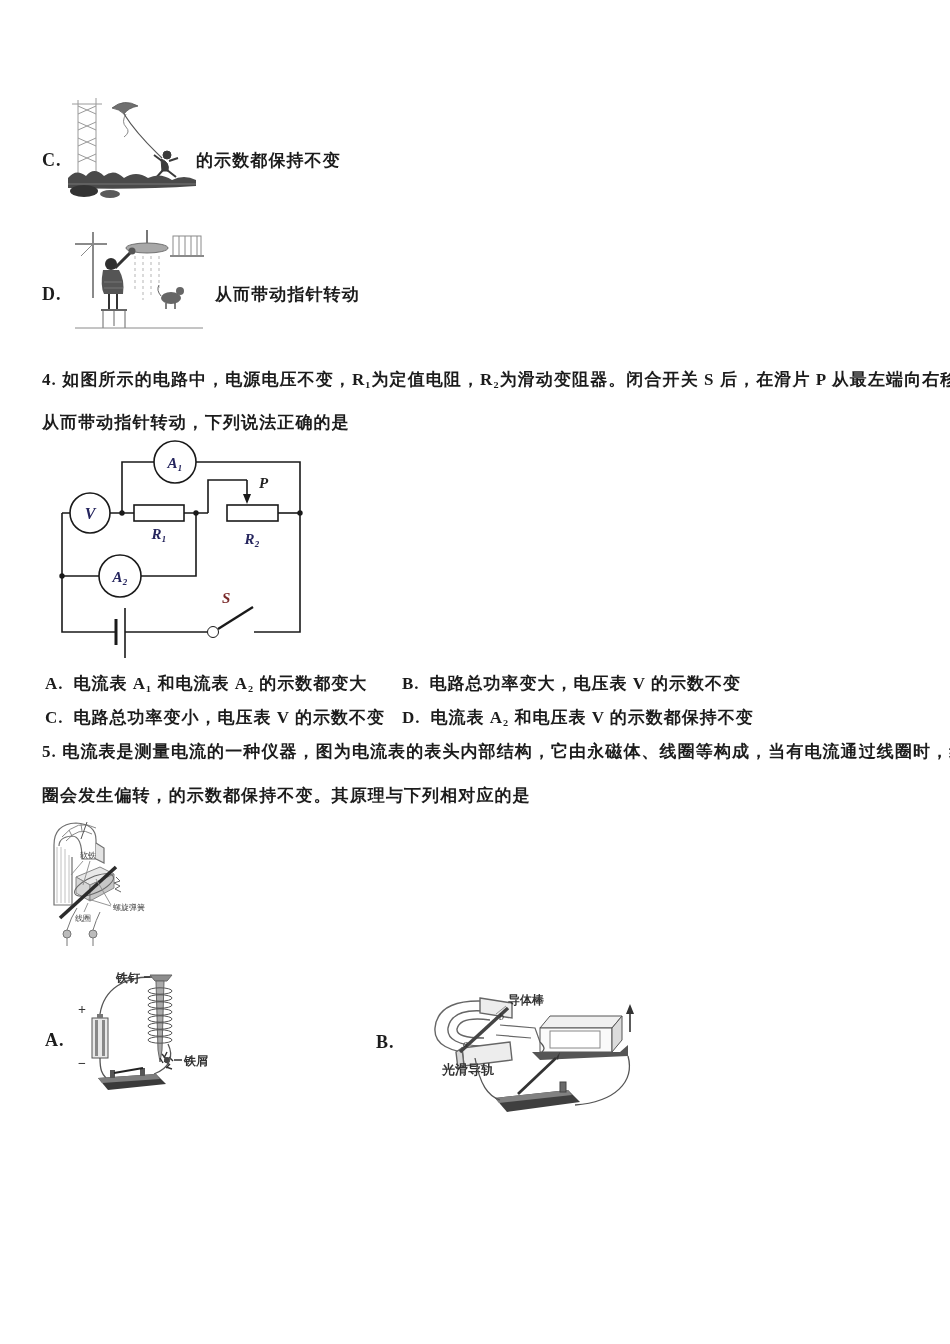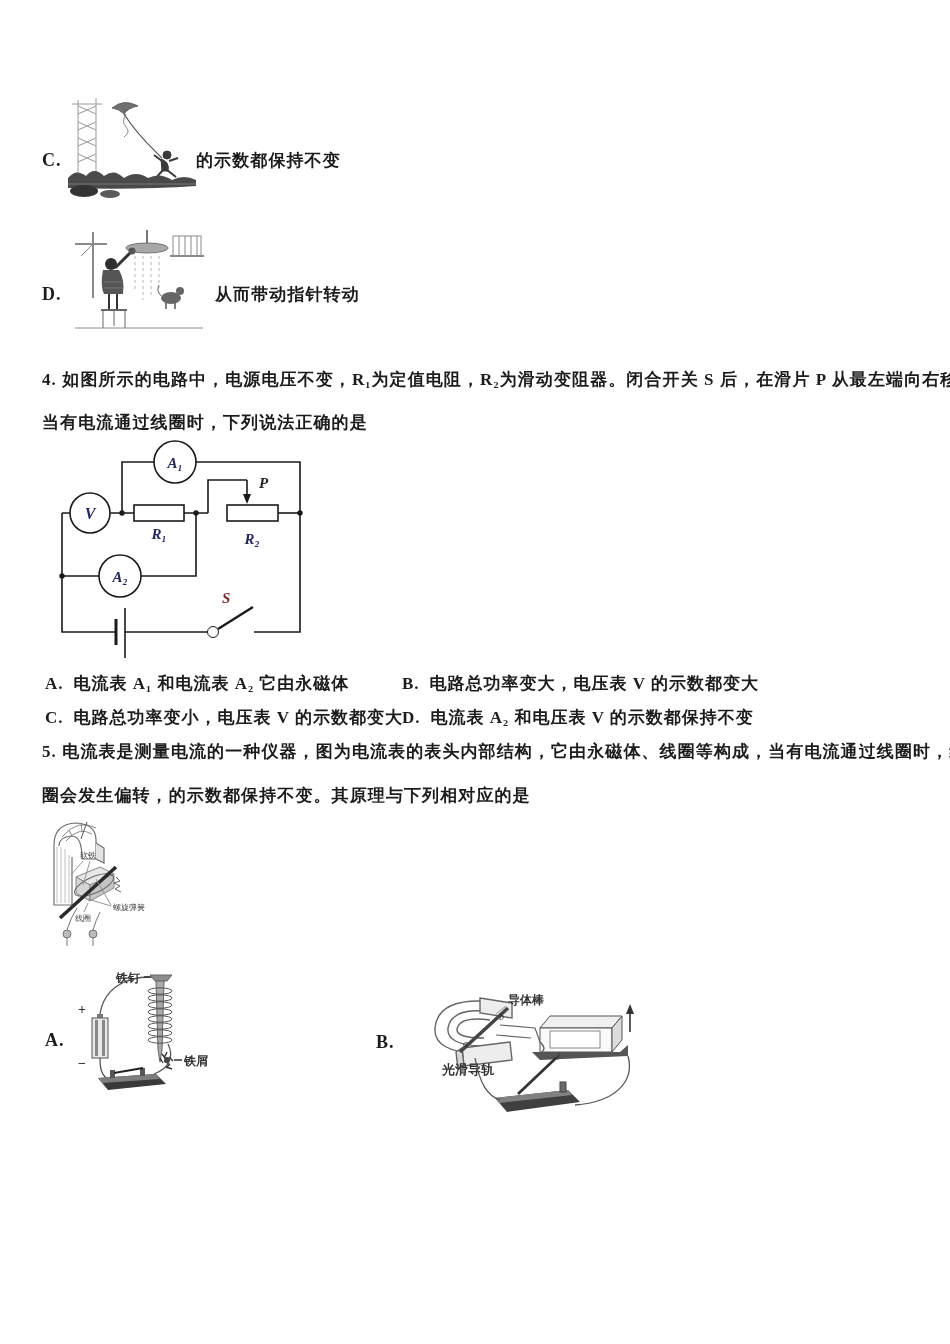--- a/index.html
+++ b/index.html
@@ -75,21 +75,21 @@
     <circle cx="107" cy="61" r="4" fill="#666"></circle>
     <path d="M88,66 Q83,60 86,55" stroke="#666" fill="none"></path>
     <path d="M93,73 V79 M102,73 V79" stroke="#555" stroke-width="1.5"></path>
   </g>
   <line x1="2" y1="98" x2="130" y2="98" stroke="#8a8a8a"></line>
 </svg>
 <div class="abs optlabel" style="left:42px;top:284px">D.</div>
 <div class="abs qtext" style="left:215px;top:283px">从而带动指针转动</div>
 
 <div class="abs qtext" style="left:42px;top:368px">4. 如图所示的电路中，电源电压不变，R₁为定值电阻，R₂为滑动变阻器。闭合开关 S 后，在滑片 P 从最左端向右移动</div>
-<div class="abs qtext" style="left:42px;top:411px">当有电流通过线圈时，下列说法正确的是</div>
+<div class="abs qtext" style="left:42px;top:411px">从而带动指针转动，下列说法正确的是</div>
 
 <svg class="abs" style="left:40px;top:440px" width="280" height="220" viewBox="0 0 280 220">
   <g stroke="#1a1a1a" stroke-width="1.6" fill="none">
     <path d="M22,73 V192 H76"></path>
     <path d="M85,192 H167"></path>
     <path d="M214,192 H260 V22 H156"></path>
     <path d="M114,22 H82 V73"></path>
     <path d="M30,73 H22 M70,73 H94 M144,73 H168"></path>
     <path d="M168,73 V40 H207 M207,40 V55"></path>
     <path d="M238,73 H260"></path>
@@ -122,27 +122,27 @@
     <text x="50" y="79" font-size="16" text-anchor="middle" fill="#26265e">V</text>
     <text x="80" y="142" font-size="15" text-anchor="middle" fill="#26265e">A₂</text>
     <text x="119" y="99" font-size="15" text-anchor="middle" fill="#26265e">R₁</text>
     <text x="212" y="104" font-size="15" text-anchor="middle" fill="#26265e">R₂</text>
     <text x="219" y="48" font-size="15" fill="#222222">P</text>
     <text x="182" y="163" font-size="15" fill="#7a2a2a">S</text>
   </g>
 </svg>
 
 <div class="abs optline" style="left:45px;top:672px">
-  <span class="lbl">A.</span><span>电流表 A₁ 和电流表 A₂ 它由永磁体</span>
+  <span class="lbl">A.</span><span>电流表 A₁ 和电流表 A₂ 的示数都变大</span>
 </div>
 <div class="abs optline" style="left:402px;top:672px">
-  <span class="lbl">B.</span><span>电路总功率变大，电压表 V 的示数都变大</span>
+  <span class="lbl">B.</span><span>电路总功率变大，电压表 V 的示数不变</span>
 </div>
 <div class="abs optline" style="left:45px;top:706px">
-  <span class="lbl">C.</span><span>电路总功率变小，电压表 V 的示数都变大</span>
+  <span class="lbl">C.</span><span>电路总功率变小，电压表 V 的示数不变</span>
 </div>
 <div class="abs optline" style="left:402px;top:706px">
   <span class="lbl">D.</span><span>电流表 A₂ 和电压表 V 的示数都保持不变</span>
 </div>
 
 <div class="abs qtext" style="left:42px;top:740px">5. 电流表是测量电流的一种仪器，图为电流表的表头内部结构，它由永磁体、线圈等构成，当有电流通过线圈时，线</div>
 <div class="abs qtext" style="left:42px;top:784px">圈会发生偏转，的示数都保持不变。其原理与下列相对应的是</div>
 
 <svg class="abs" style="left:38px;top:815px" width="185" height="135" viewBox="0 0 185 135">
   <g stroke="#8a8a8a" stroke-width="1" fill="none">

